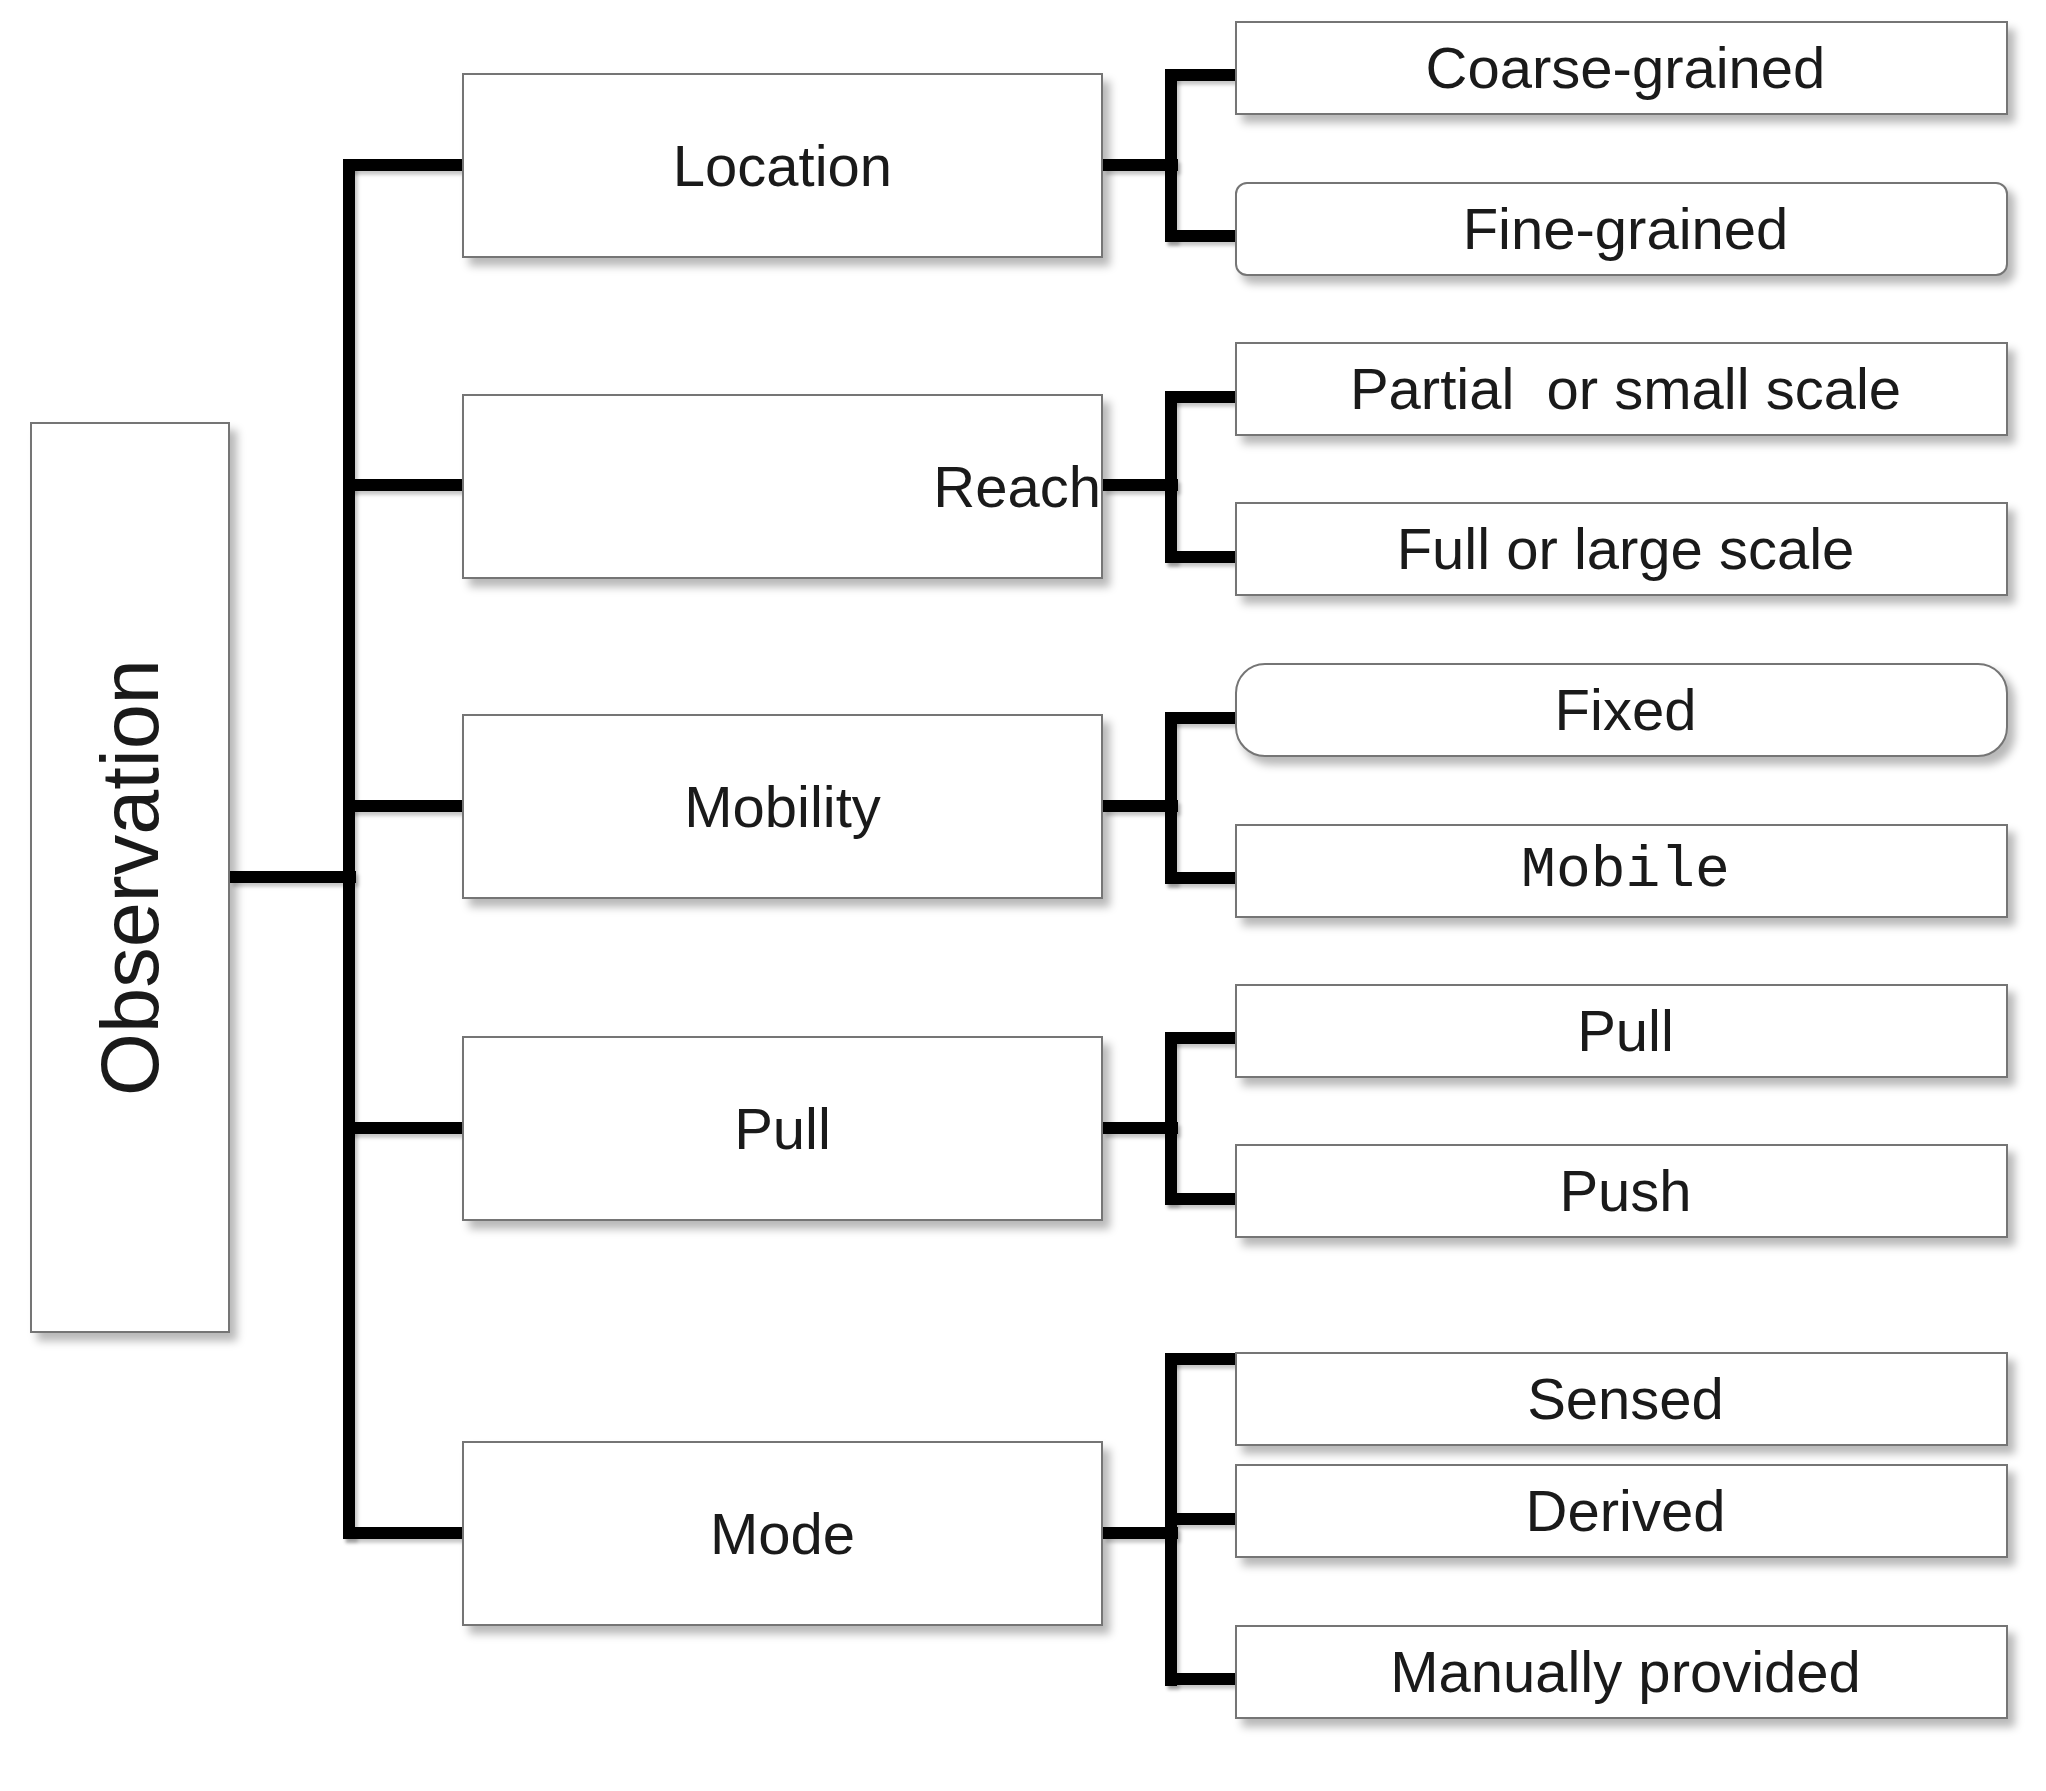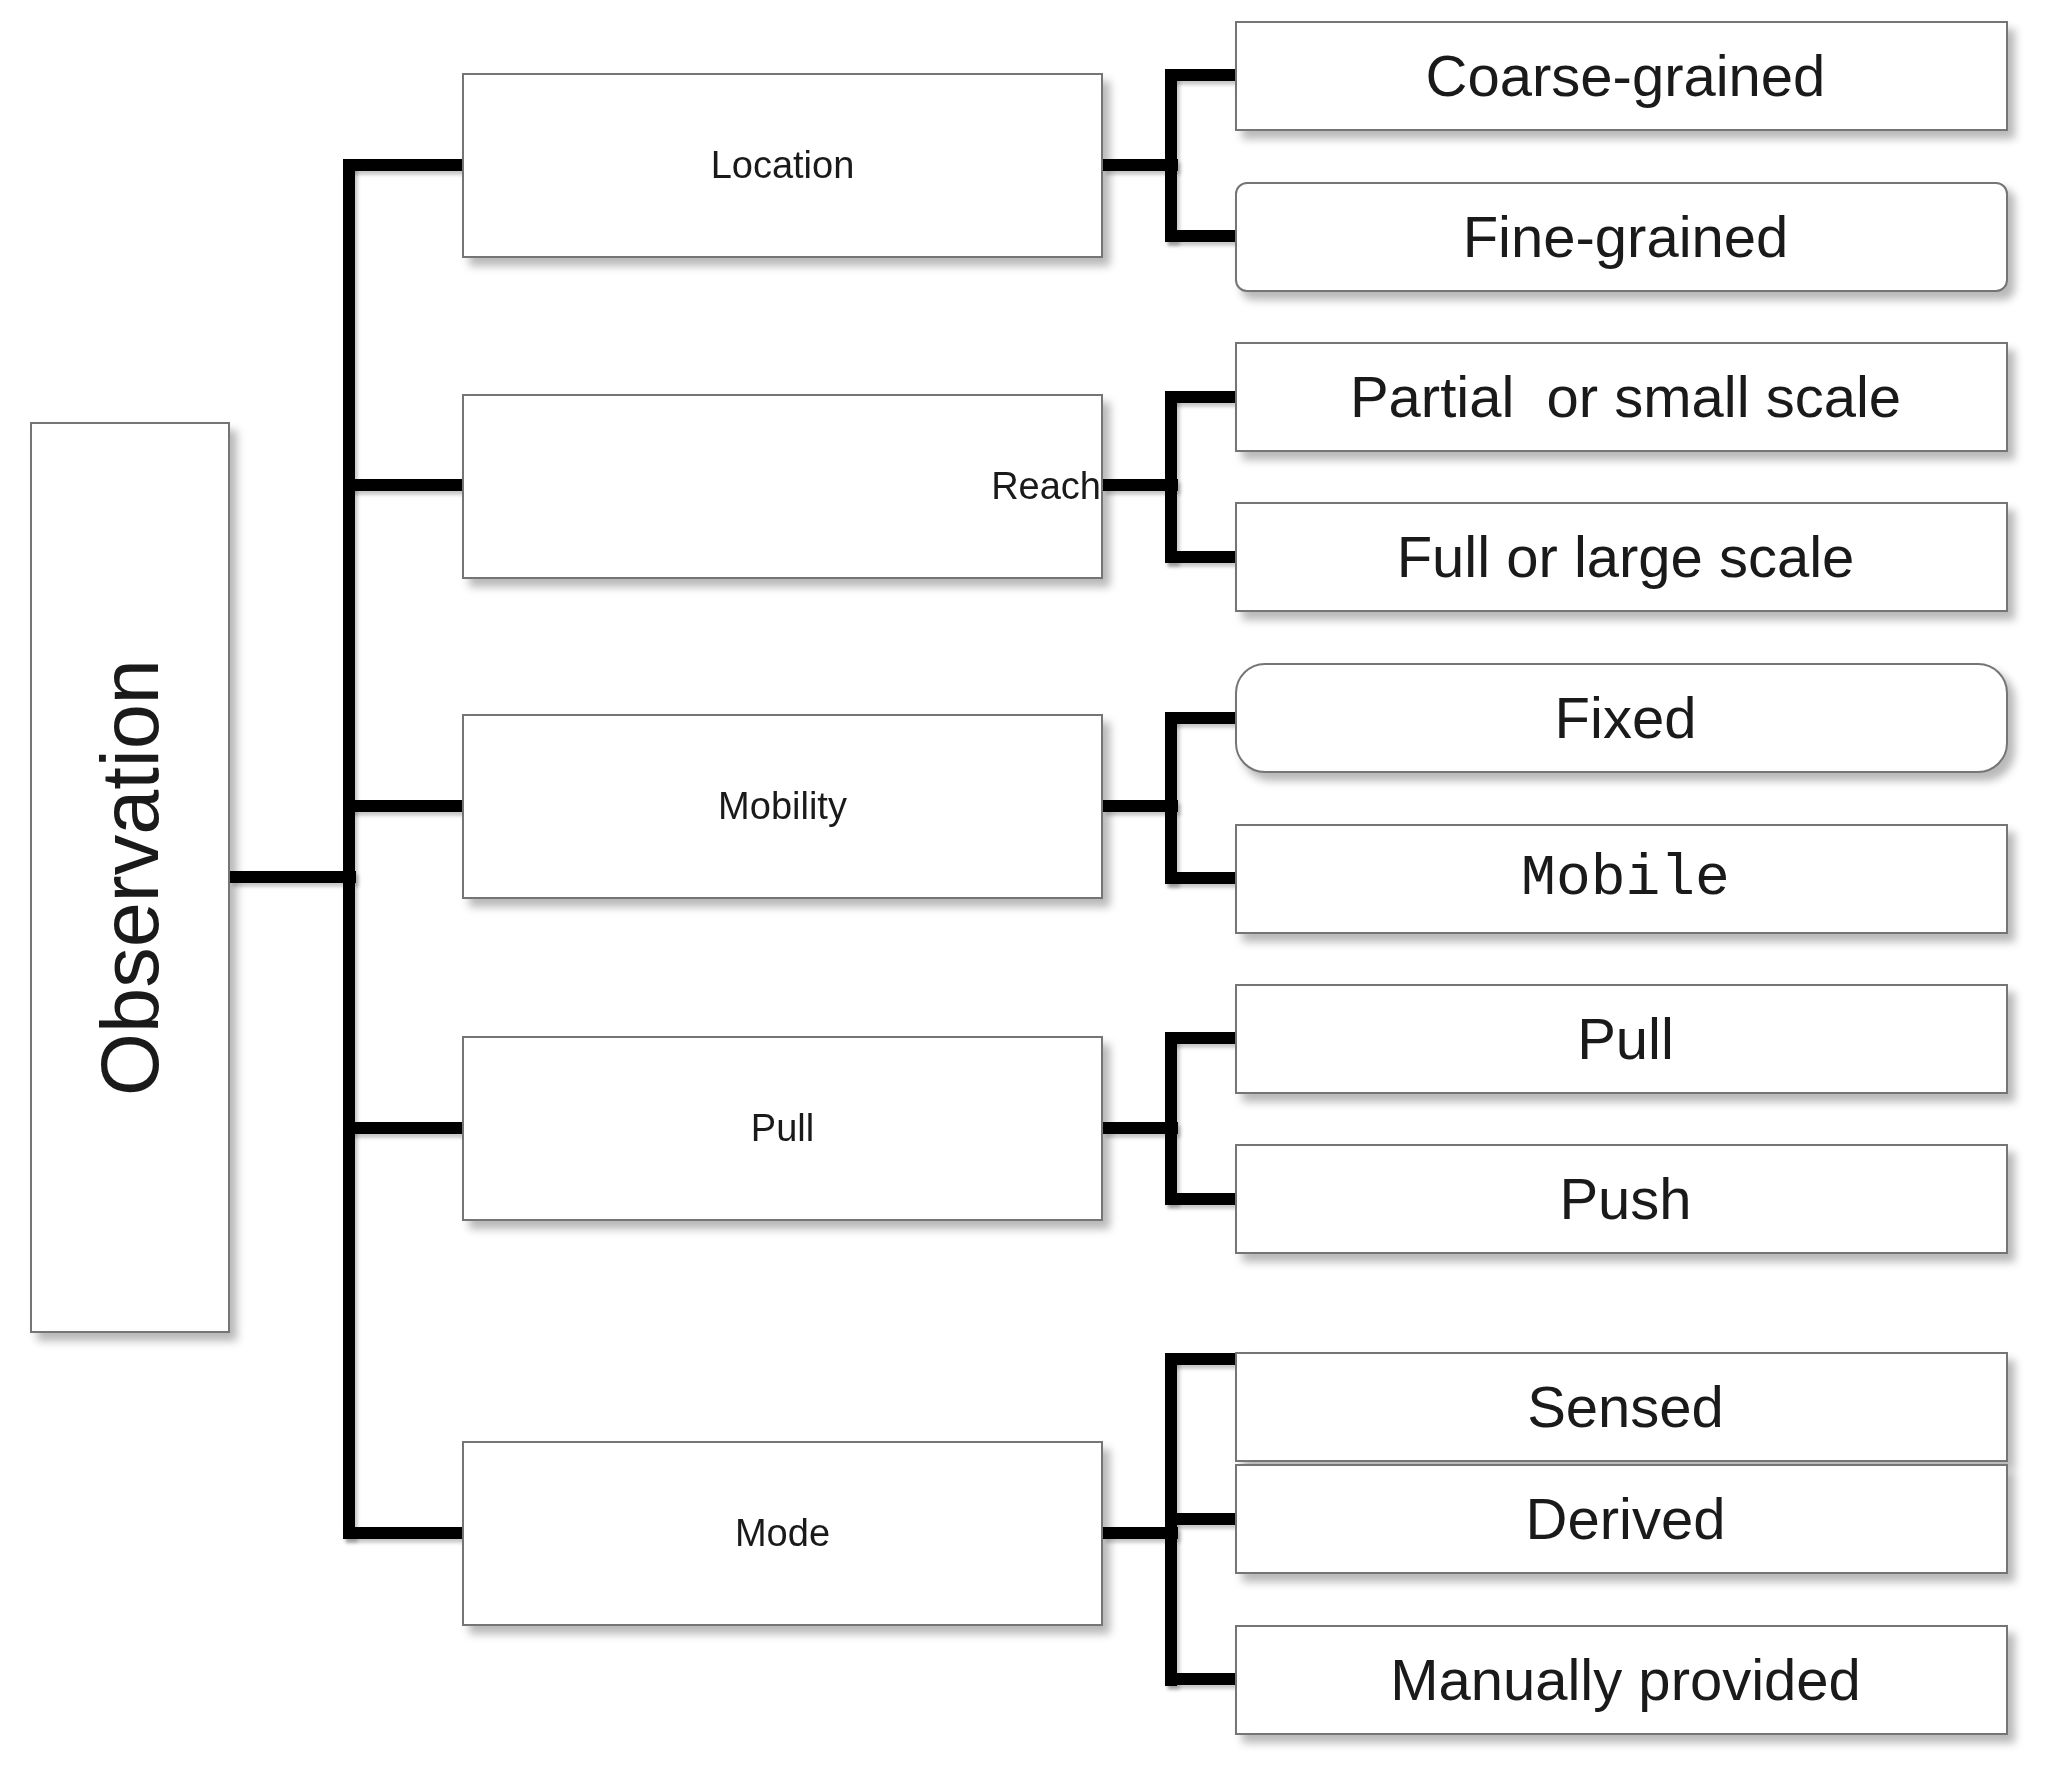--- a/index.html
+++ b/index.html
@@ -40,28 +40,28 @@
   .root-box {
     left: 30px; top: 422px;
     width: 200px; height: 911px;
   }
   .root-box span {
     transform: rotate(-90deg);
     font-size: 81px;
     white-space: nowrap;
   }
   .cat-box { left: 462px; width: 641px; height: 185px; }
-  .cat-box span { font-size: 38px; }
+  .cat-box span { font-size: 58px; }
   .cat-0 { top: 73px; }
   .cat-1 { top: 394px; justify-content: flex-end; }
   .cat-2 { top: 714px; }
   .cat-3 { top: 1036px; }
   .cat-4 { top: 1441px; }
 
-  .leaf-box { left: 1235px; width: 773px; height: 110px; padding-left: 8px; }
+  .leaf-box { left: 1235px; width: 773px; height: 94px; padding-left: 8px; }
   .leaf-box span { font-size: 58px; }
   .leaf-0  { top: 20.6px; }
   .leaf-1  { top: 182px; border-radius: 12px; }
   .leaf-2  { top: 342px; }
   .leaf-3  { top: 502px; }
   .leaf-4  { top: 663px; border-radius: 30px; }
   .leaf-5  { top: 824px; font-family: Liberation Mono, monospace; }
   .leaf-6  { top: 984px; }
   .leaf-7  { top: 1144px; }
   .leaf-8  { top: 1352px; }

